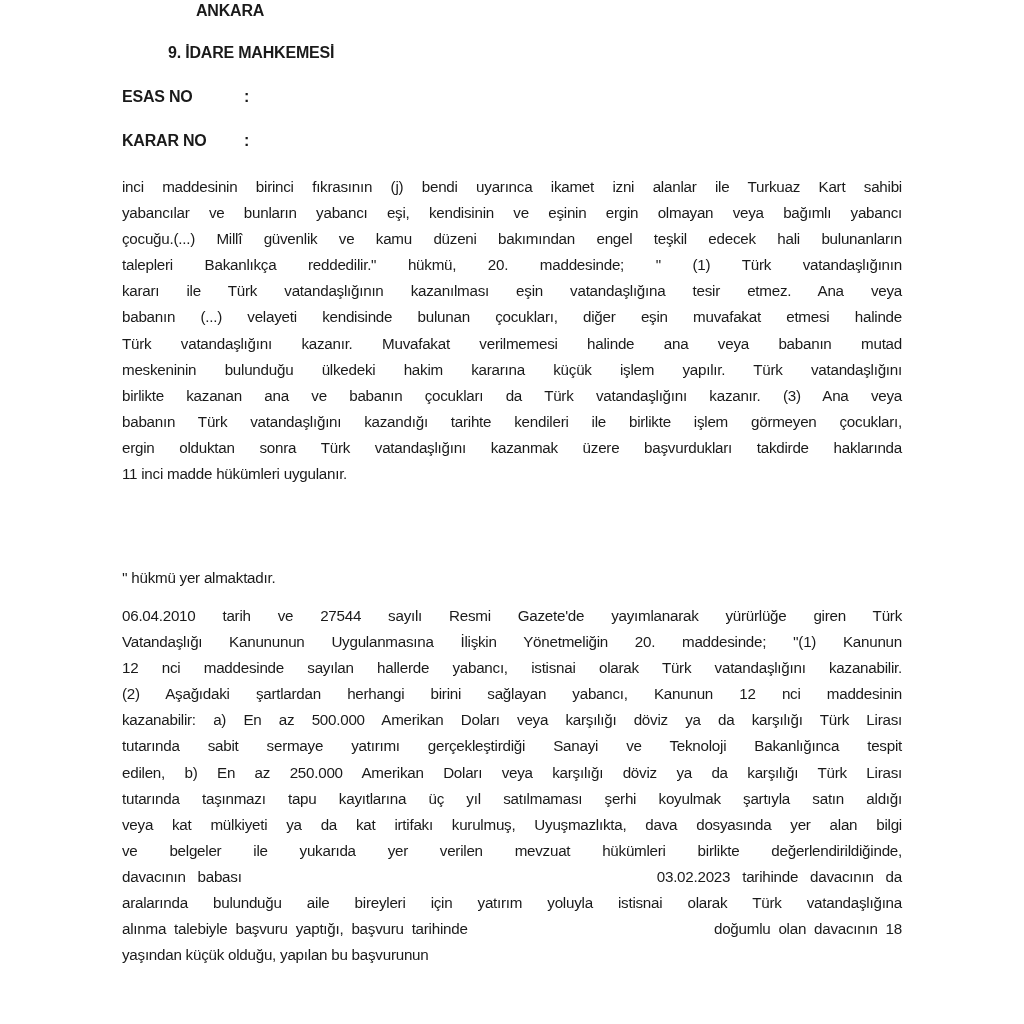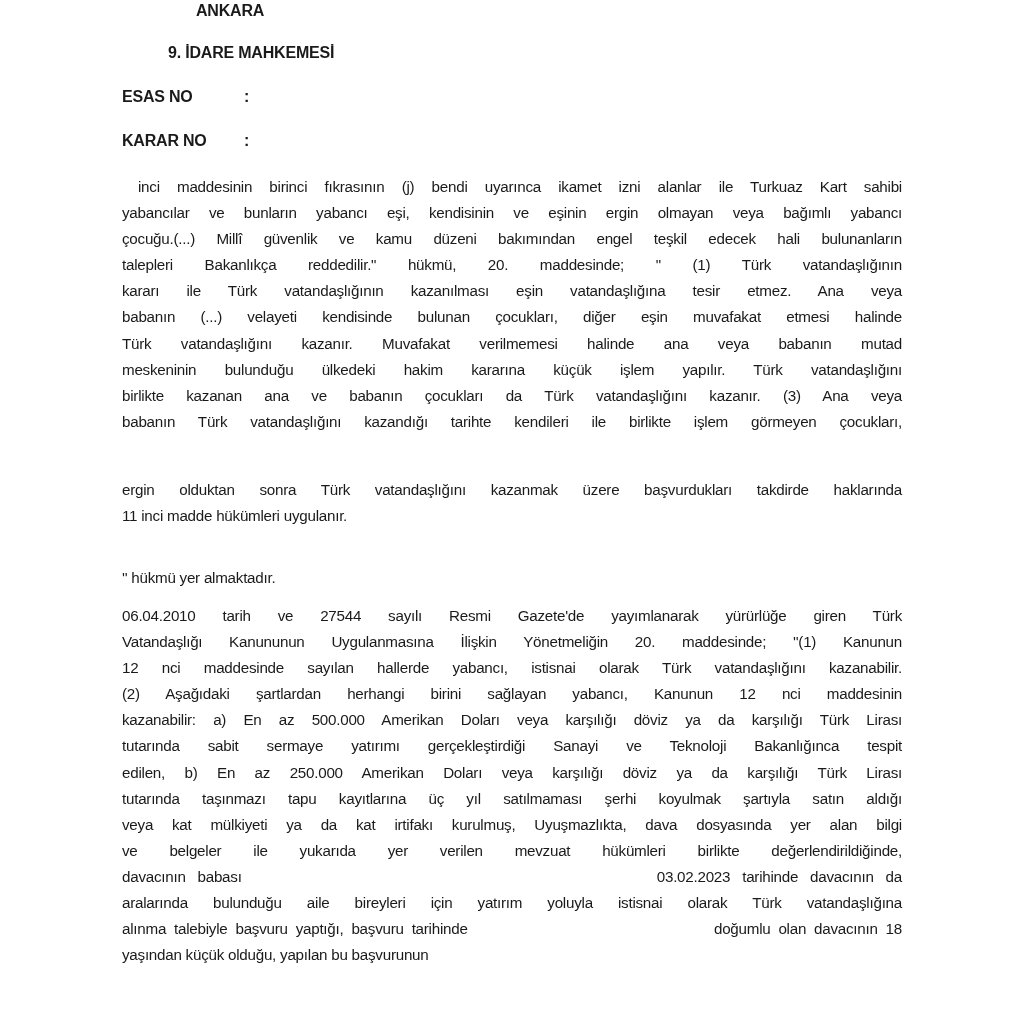--- a/index.html
+++ b/index.html
@@ -80,31 +80,31 @@
   <div class="hdr" id="court-name">9. İDARE MAHKEMESİ</div>
 
   <div class="field-row" id="esas-row">
     <span class="label">ESAS NO</span><span class="colon">:</span>
   </div>
   <div class="field-row" id="karar-row">
     <span class="label">KARAR NO</span><span class="colon">:</span>
   </div>
 
   <div class="para" id="para-1">
-    <span class="ln" style="display: block; margin-left: 16px;">inci maddesinin birinci fıkrasının (j) bendi uyarınca ikamet izni alanlar ile Turkuaz Kart sahibi</span>
+    <span class="ln" style="display: block;">inci maddesinin birinci fıkrasının (j) bendi uyarınca ikamet izni alanlar ile Turkuaz Kart sahibi</span>
     <span class="ln" style="display: block;">yabancılar ve bunların yabancı eşi, kendisinin ve eşinin ergin olmayan veya bağımlı yabancı</span>
     <span class="ln" style="display: block;">çocuğu.(...) Millî güvenlik ve kamu düzeni bakımından engel teşkil edecek hali bulunanların</span>
     <span class="ln" style="display: block;">talepleri Bakanlıkça reddedilir." hükmü, 20. maddesinde; " (1) Türk vatandaşlığının</span>
     <span class="ln" style="display: block;">kararı ile Türk vatandaşlığının kazanılması eşin vatandaşlığına tesir etmez. Ana veya</span>
     <span class="ln" style="display: block;">babanın (...) velayeti kendisinde bulunan çocukları, diğer eşin muvafakat etmesi halinde</span>
     <span class="ln" style="display: block;">Türk vatandaşlığını kazanır. Muvafakat verilmemesi halinde ana veya babanın mutad</span>
     <span class="ln" style="display: block;">meskeninin bulunduğu ülkedeki hakim kararına küçük işlem yapılır. Türk vatandaşlığını</span>
     <span class="ln" style="display: block;">birlikte kazanan ana ve babanın çocukları da Türk vatandaşlığını kazanır. (3) Ana veya</span>
     <span class="ln" style="display: block;">babanın Türk vatandaşlığını kazandığı tarihte kendileri ile birlikte işlem görmeyen çocukları,</span>
-    <span class="ln" style="display: block; margin-top: 42px;">ergin olduktan sonra Türk vatandaşlığını kazanmak üzere başvurdukları takdirde haklarında</span>
+    <span class="ln" style="display: block;">ergin olduktan sonra Türk vatandaşlığını kazanmak üzere başvurdukları takdirde haklarında</span>
     <span class="ln last" style="display: block;">11 inci madde hükümleri uygulanır.</span>
   </div>
 
   <div class="para" id="para-2">
     <span class="ln last" style="display: block;">'' hükmü yer almaktadır.</span>
   </div>
 
   <div class="para" id="para-3">
     <span class="ln" style="display: block;"> 06.04.2010 tarih ve 27544 sayılı Resmi Gazete'de yayımlanarak yürürlüğe giren Türk</span>
     <span class="ln" style="display: block;">Vatandaşlığı Kanununun Uygulanmasına İlişkin Yönetmeliğin 20. maddesinde; ''(1) Kanunun</span>

